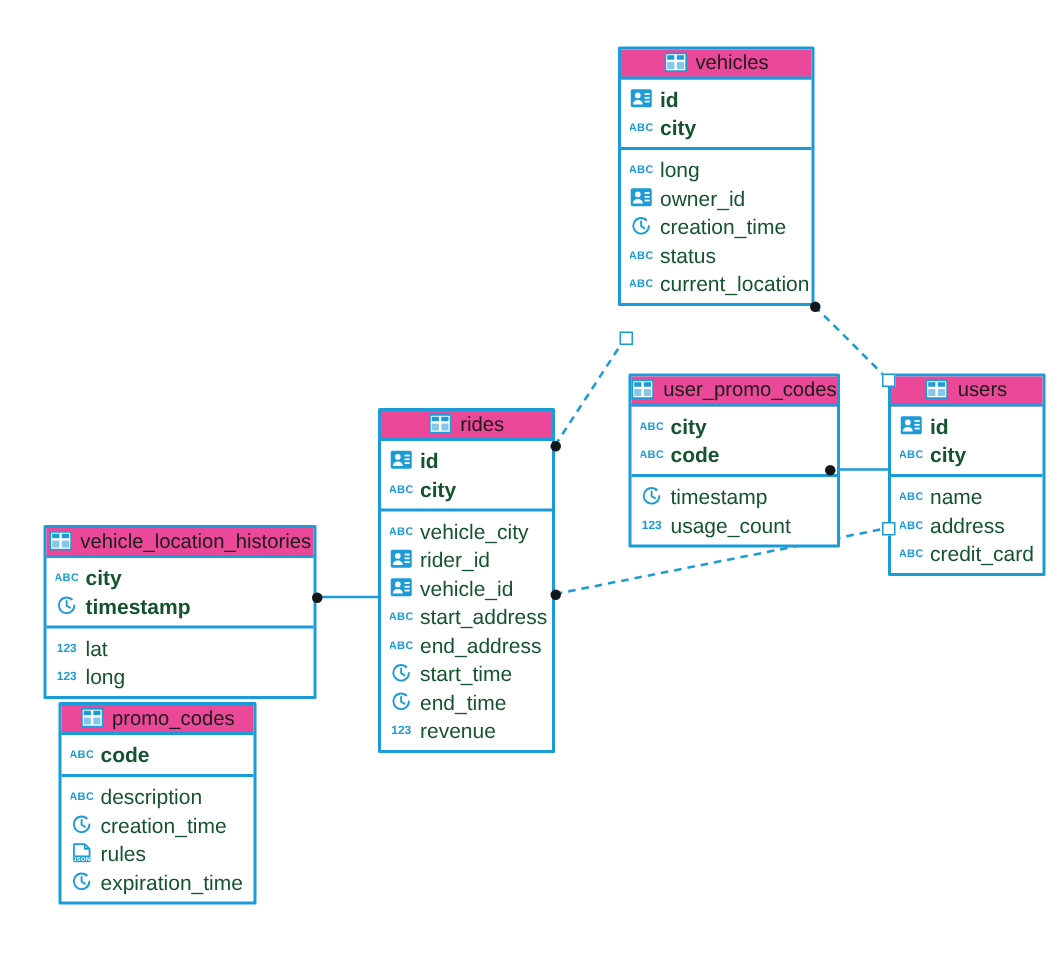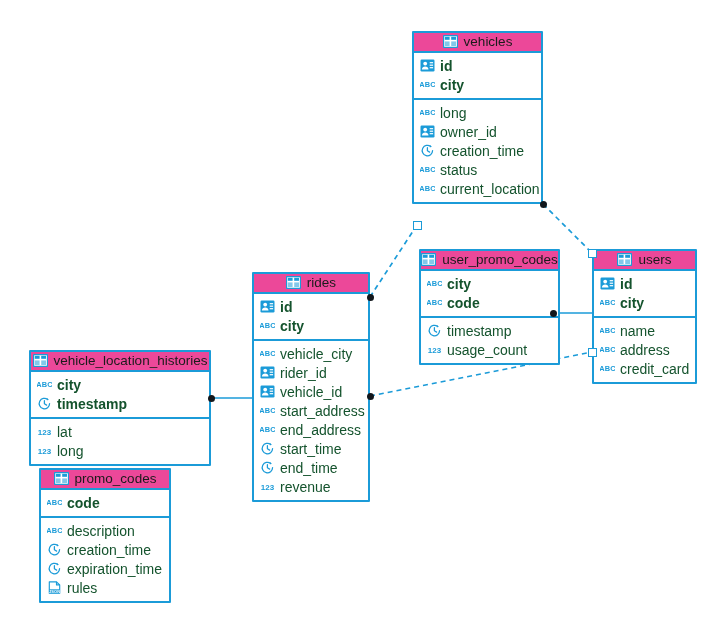--- a/index.html
+++ b/index.html
@@ -535,37 +535,37 @@
               <path d="M12.6 6.6a5.2 5.2 0 1 1-1.9-4.05" fill="none" stroke="#1b9bd8" stroke-width="1.25" stroke-linecap="round"></path>
               <path d="M10.1 1.1l1.6 1.6-1.9 0.6z" fill="#1b9bd8"></path>
               <path d="M7.4 3.7v3.1l2.2 1.3" fill="none" stroke="#1b9bd8" stroke-width="1.25" stroke-linecap="round" stroke-linejoin="round"></path>
             </svg>
           </span>
           <span class="field-name">creation_time</span>
         </div>
         <div class="field">
           <span class="ficon">
             <svg width="15" height="13" viewBox="0 0 15 13">
-              <path d="M12.6 6.6a5.2 5.2 0 1 1-1.9-4.05" fill="none" stroke="#1b9bd8" stroke-width="1.25" stroke-linecap="round"></path>
-              <path d="M10.1 1.1l1.6 1.6-1.9 0.6z" fill="#1b9bd8"></path>
-              <path d="M7.4 3.7v3.1l2.2 1.3" fill="none" stroke="#1b9bd8" stroke-width="1.25" stroke-linecap="round" stroke-linejoin="round"></path>
-            </svg>
-          </span>
-          <span class="field-name">expiration_time</span>
-        </div>
-        <div class="field">
-          <span class="ficon">
-            <svg width="15" height="13" viewBox="0 0 15 13">
               <path d="M2.3 0.8h7.2l3.2 3.1v8.3H2.3z" fill="#ffffff" stroke="#1b9bd8" stroke-width="1.15" stroke-linejoin="round"></path>
               <path d="M9.5 0.8v3.1h3.2" fill="none" stroke="#1b9bd8" stroke-width="1.15" stroke-linejoin="round"></path>
               <rect x="2.3" y="8.3" width="10.4" height="4" fill="#1b9bd8"></rect>
               <text x="7.5" y="11.7" font-family="Liberation Sans, sans-serif" font-size="3.9" font-weight="bold" fill="#ffffff" text-anchor="middle" letter-spacing="0.15">JSON</text>
             </svg>
           </span>
           <span class="field-name">rules</span>
+        </div>
+        <div class="field">
+          <span class="ficon">
+            <svg width="15" height="13" viewBox="0 0 15 13">
+              <path d="M12.6 6.6a5.2 5.2 0 1 1-1.9-4.05" fill="none" stroke="#1b9bd8" stroke-width="1.25" stroke-linecap="round"></path>
+              <path d="M10.1 1.1l1.6 1.6-1.9 0.6z" fill="#1b9bd8"></path>
+              <path d="M7.4 3.7v3.1l2.2 1.3" fill="none" stroke="#1b9bd8" stroke-width="1.25" stroke-linecap="round" stroke-linejoin="round"></path>
+            </svg>
+          </span>
+          <span class="field-name">expiration_time</span>
         </div>
       </div>
     </div>
     <div class="mark mark-dot" style="left: 539.5px; top: 200.5px;"></div>
     <div class="mark mark-sq" style="left: 587.5px; top: 248.5px;"></div>
     <div class="mark mark-dot" style="left: 366.5px; top: 293.5px;"></div>
     <div class="mark mark-sq" style="left: 412.5px; top: 220.5px;"></div>
     <div class="mark mark-dot" style="left: 366.5px; top: 392.5px;"></div>
     <div class="mark mark-sq" style="left: 587.5px; top: 347.5px;"></div>
     <div class="mark mark-dot" style="left: 549.5px; top: 309.5px;"></div>

